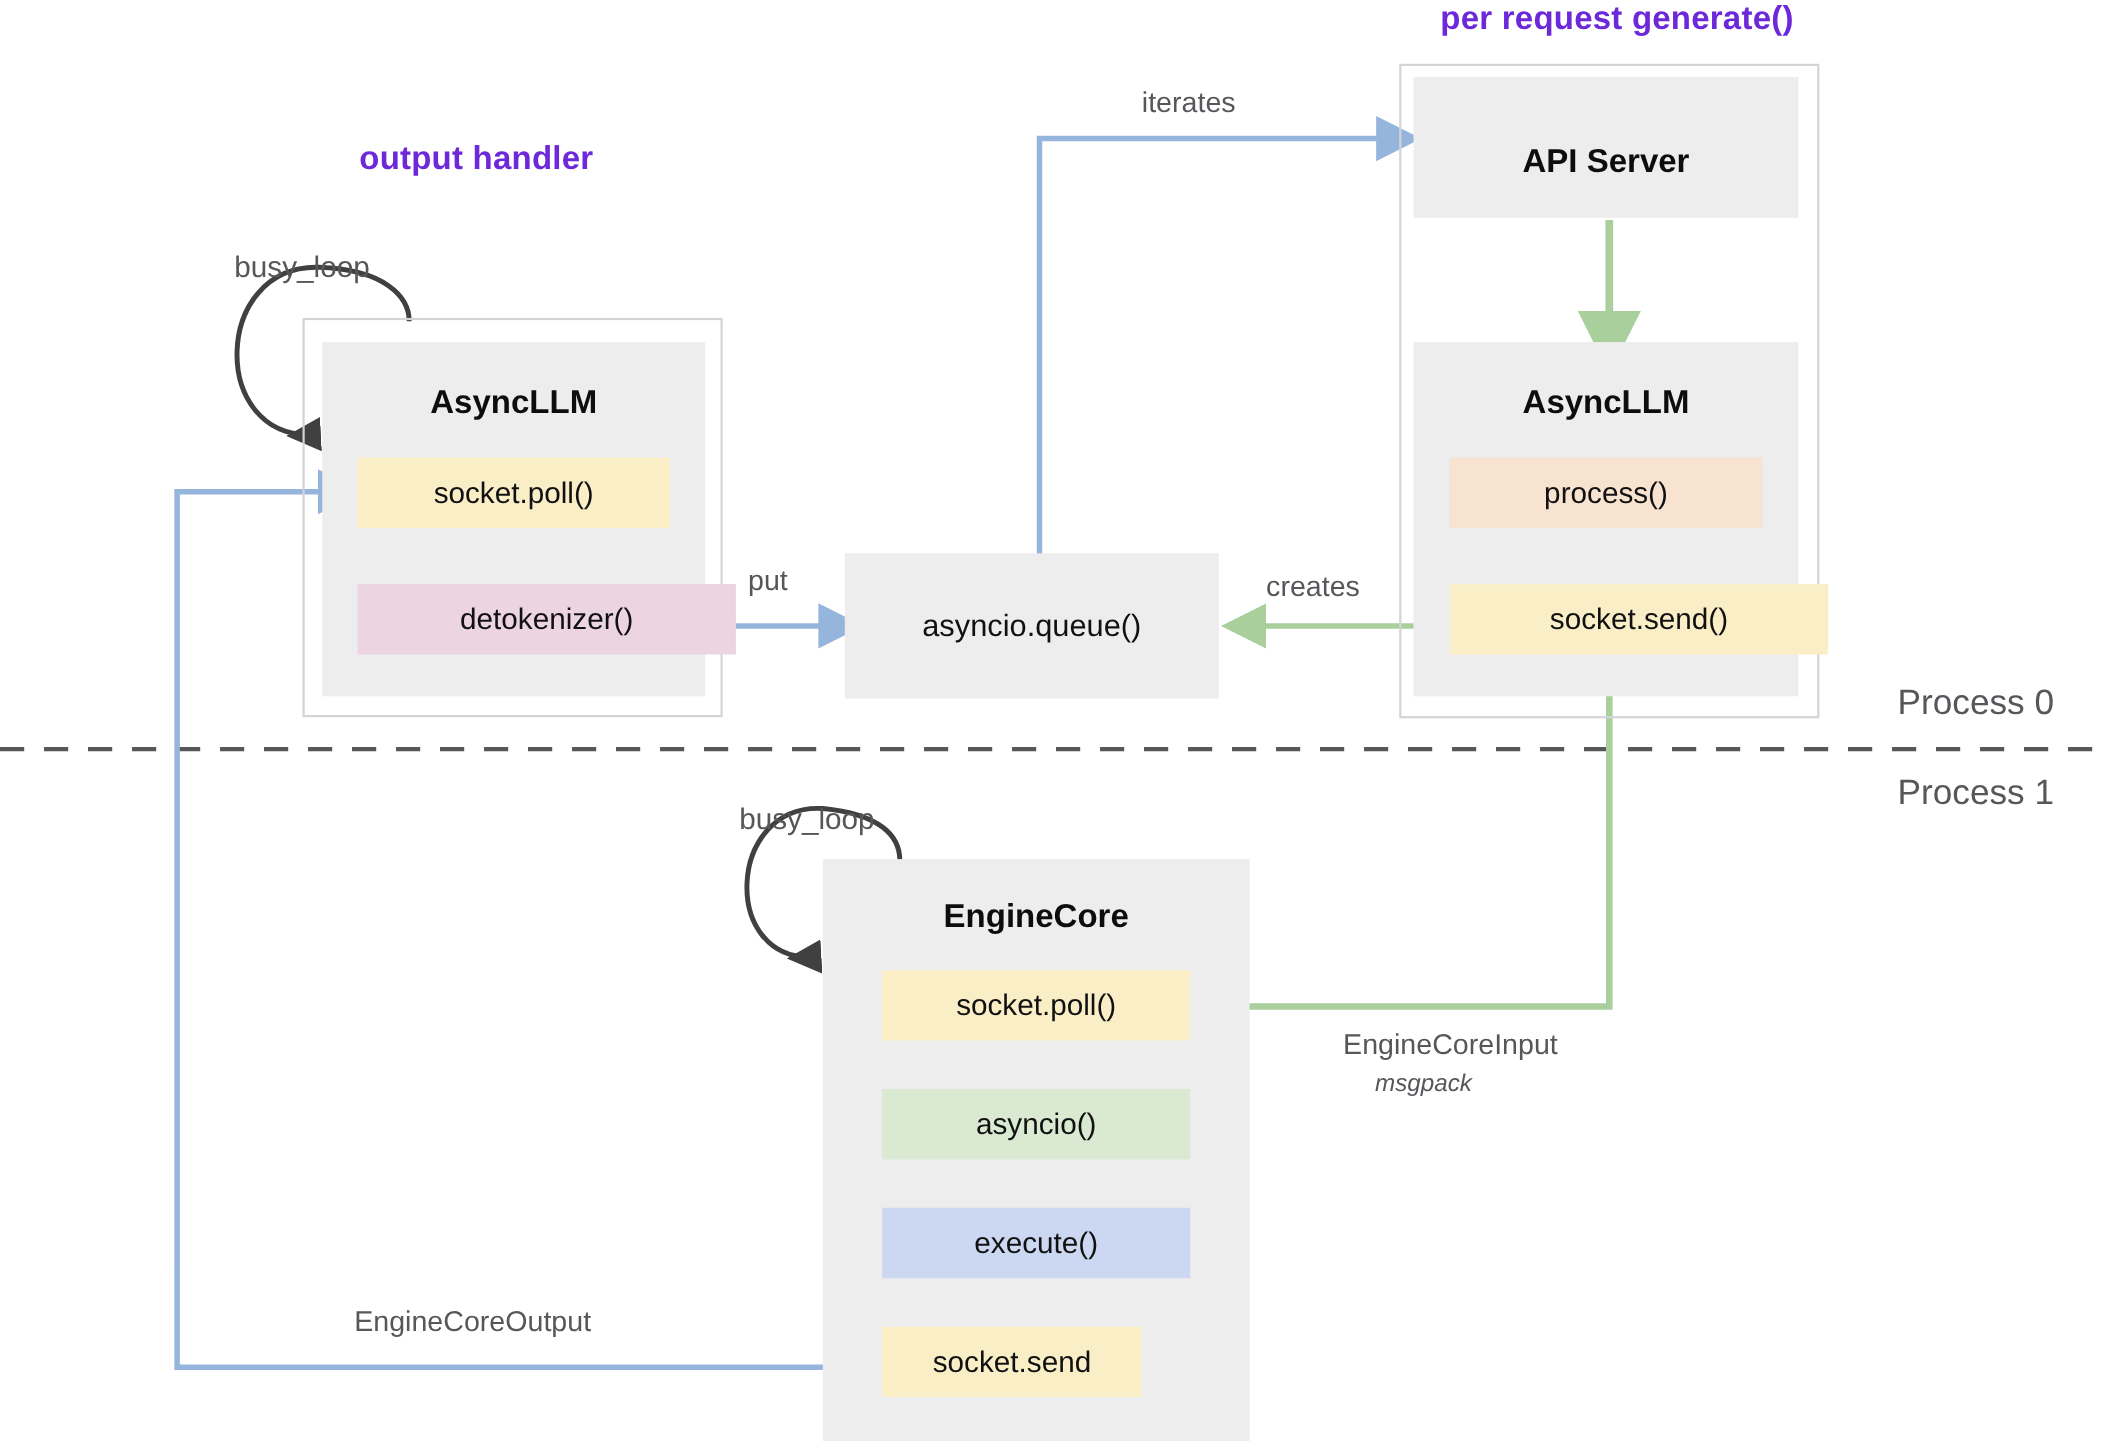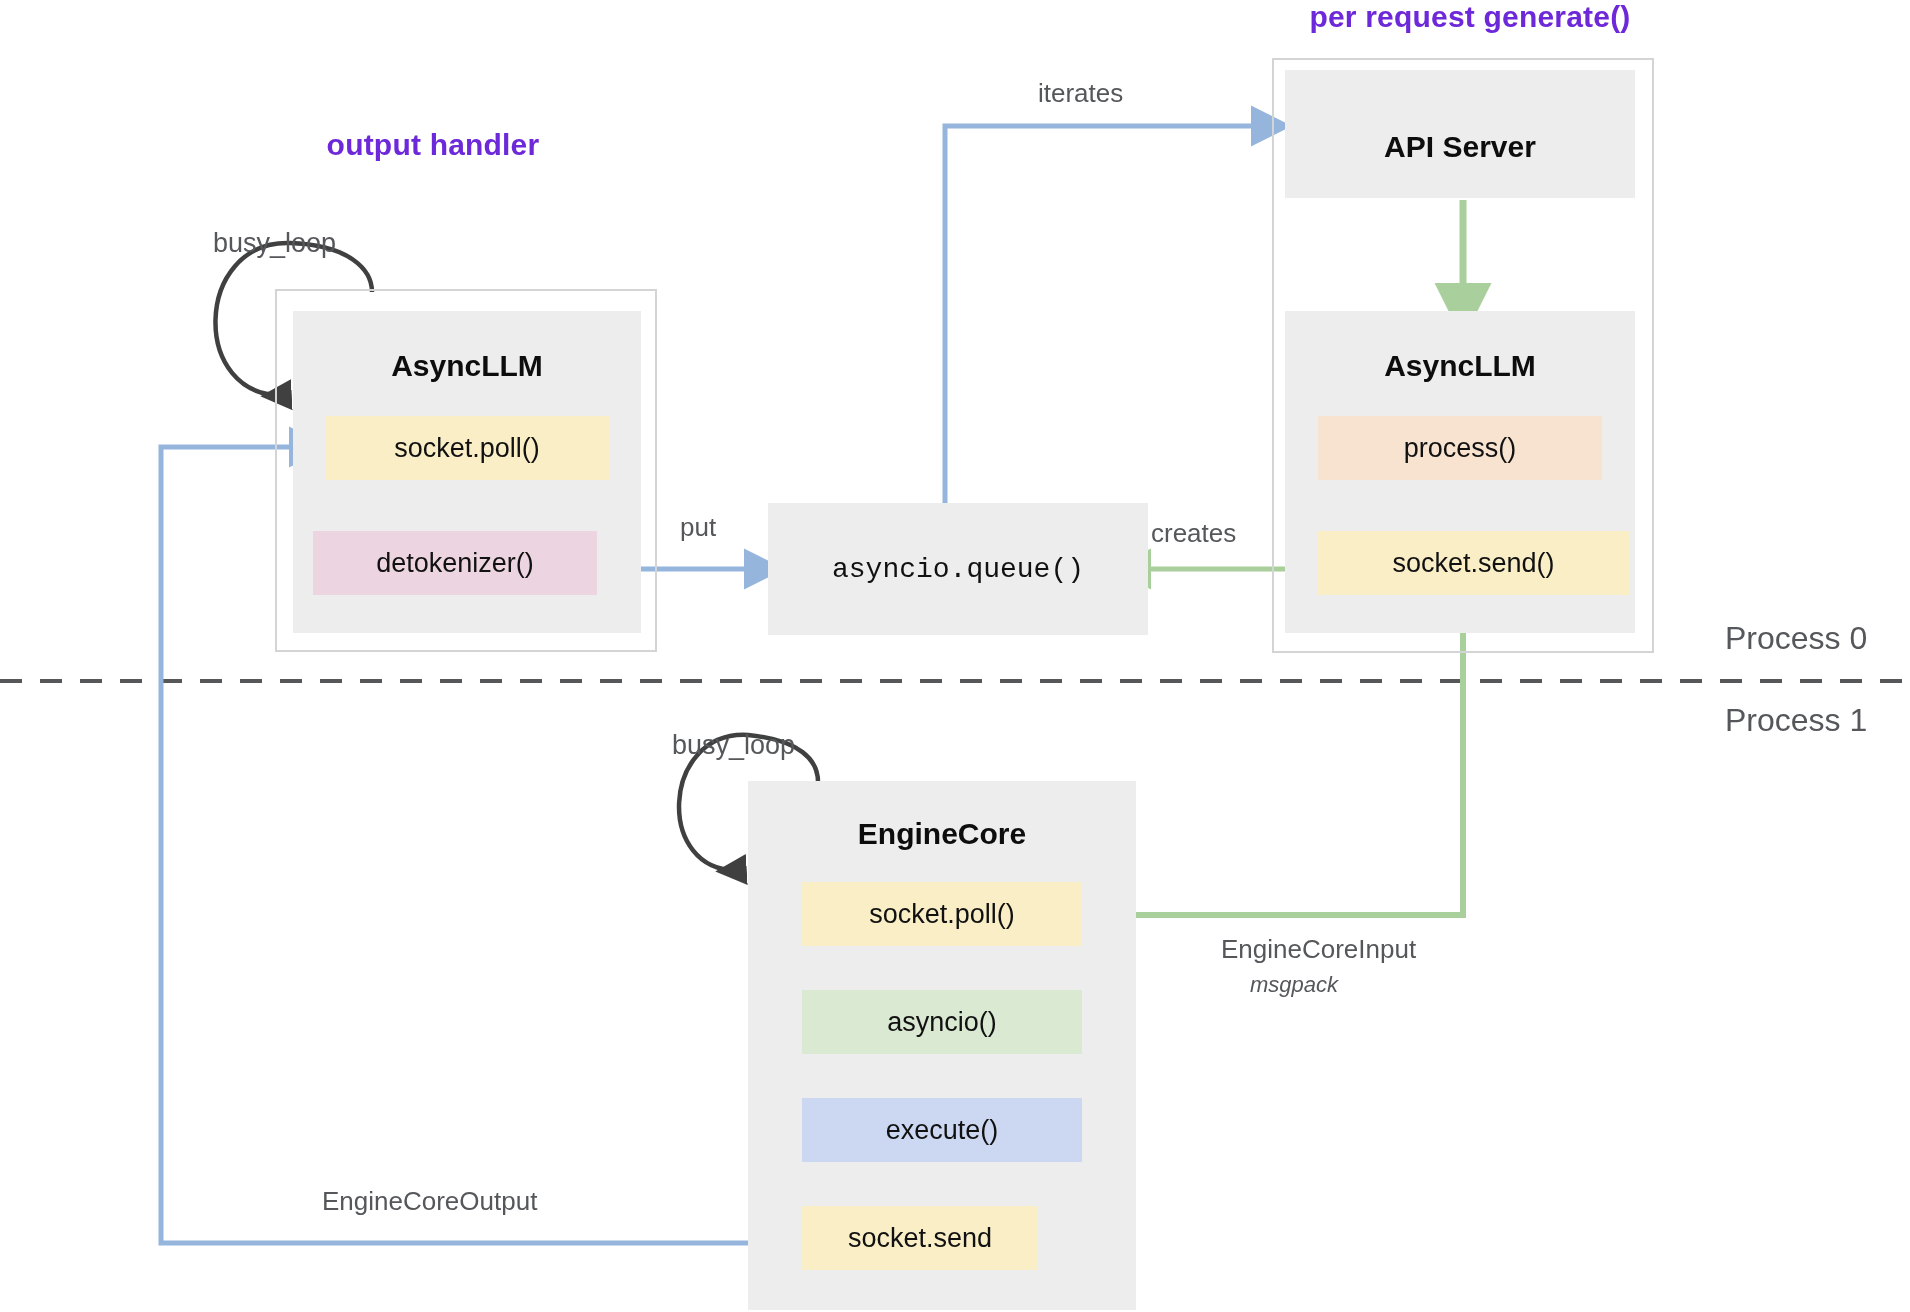--- a/index.html
+++ b/index.html
@@ -147,37 +147,37 @@
 
   <div class="abs loop-label" style="left:213px;top:228px;">busy_loop</div>
 
   <div class="abs outer-box" style="left:275px;top:289px;width:382px;top:289px;height:363px;"></div>
 
   <div class="abs panel" style="left:293px;top:311px;width:348px;height:322px;">
     <div class="panel-title" style="margin-top:38px;">AsyncLLM</div>
 
     <div class="chip yellow" style="position:absolute;left:32px;top:105px;width:284px;height:64px;">socket.poll()</div>
 
-    <div class="chip pink" style="position:absolute;left:20px;top:220px;width:284px;height:64px;text-align:center;">detokenizer()</div>
-  </div>
-
-  <div class="abs plain-node" style="left:768px;top:503px;width:380px;height:132px;font-family:Liberation Mono, monospace;">asyncio.queue()</div>
+    <div class="chip pink" style="position:absolute;left:32px;top:220px;width:344px;height:64px;text-align:center;">detokenizer()</div>
+  </div>
+
+  <div class="abs plain-node" style="left:768px;top:503px;width:340px;height:132px;">asyncio.queue()</div>
 
   <div class="abs outer-box" style="left:1272px;top:58px;width:382px;height:595px;"></div>
 
   <div class="abs panel" style="left:1285px;top:70px;width:350px;height:128px;">
     <div class="panel-title" style="margin-top:60px;">API Server</div>
   </div>
 
   <div class="abs panel" style="left:1285px;top:311px;width:350px;height:322px;">
     <div class="panel-title" style="margin-top:38px;">AsyncLLM</div>
 
     <div class="chip peach" style="position:absolute;left:33px;top:105px;width:284px;height:64px;">process()</div>
 
-    <div class="chip yellow" style="position:absolute;left:33px;top:220px;width:311px;height:64px;">socket.send()</div>
+    <div class="chip yellow" style="position:absolute;left:33px;top:220px;width:344px;height:64px;">socket.send()</div>
   </div>
 
   <div class="abs loop-label" style="left:672px;top:730px;">busy_loop</div>
 
   <div class="abs panel" style="left:748px;top:781px;width:388px;height:529px;">
     <div class="panel-title" style="margin-top:36px;">EngineCore</div>
 
     <div class="chip yellow" style="position:absolute;left:54px;top:101px;width:280px;height:64px;">socket.poll()</div>
 
     <div class="chip green" style="position:absolute;left:54px;top:209px;width:280px;height:64px;">asyncio()</div>

